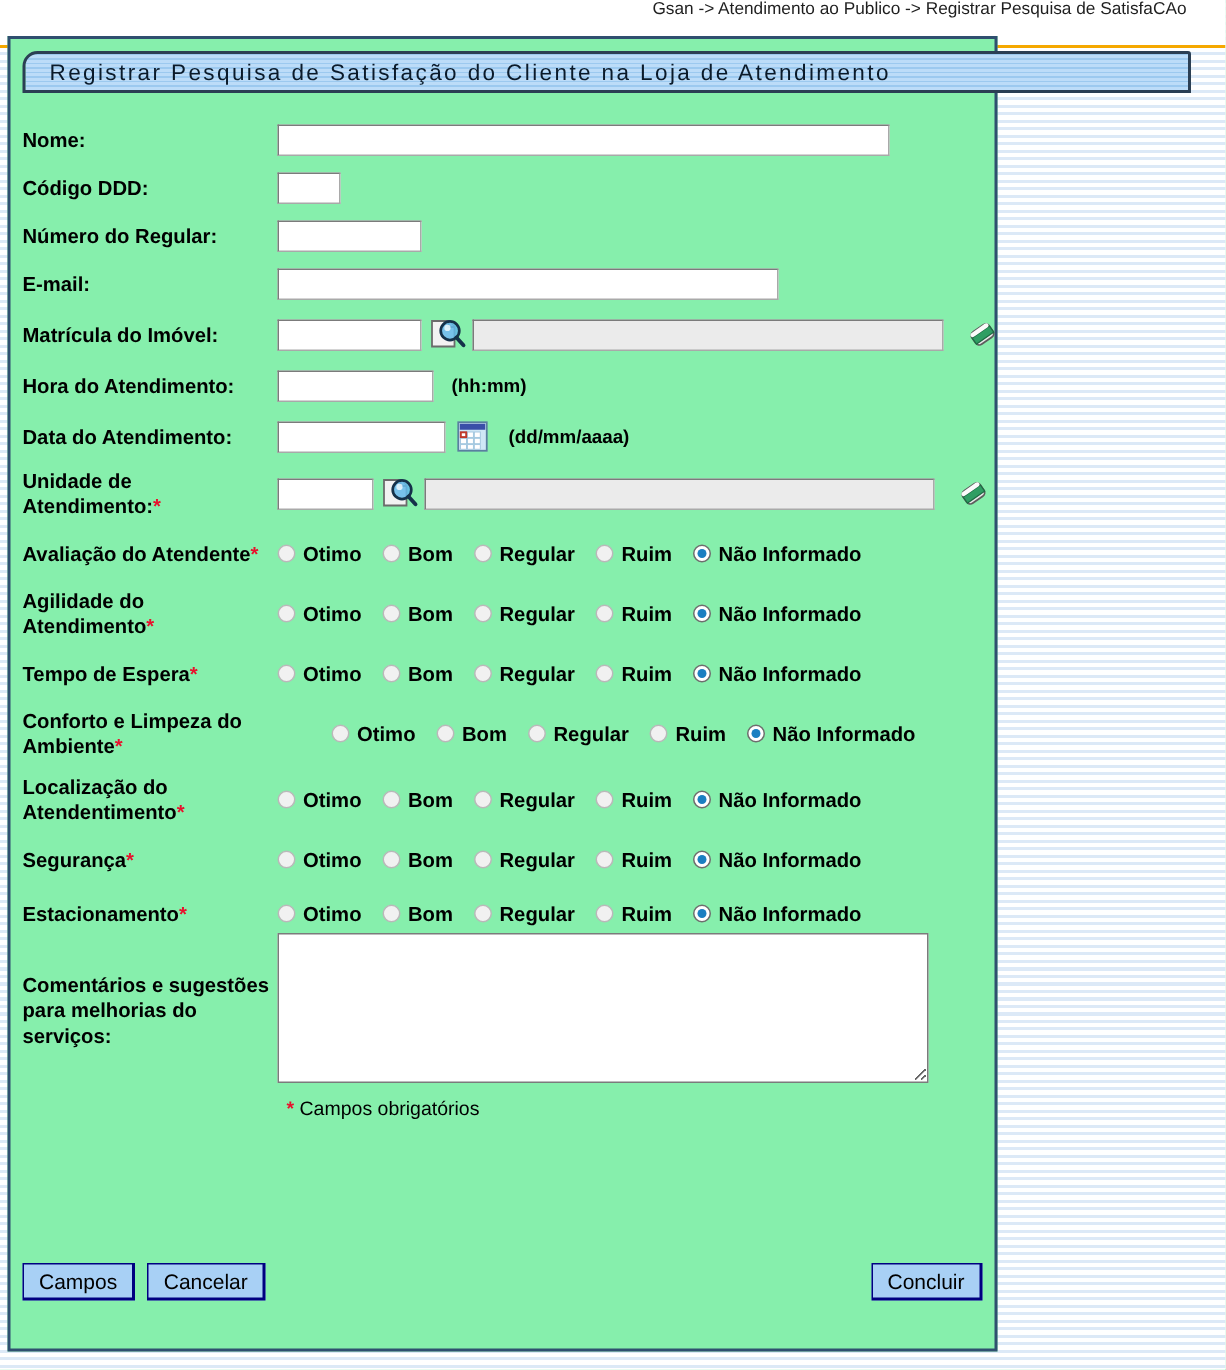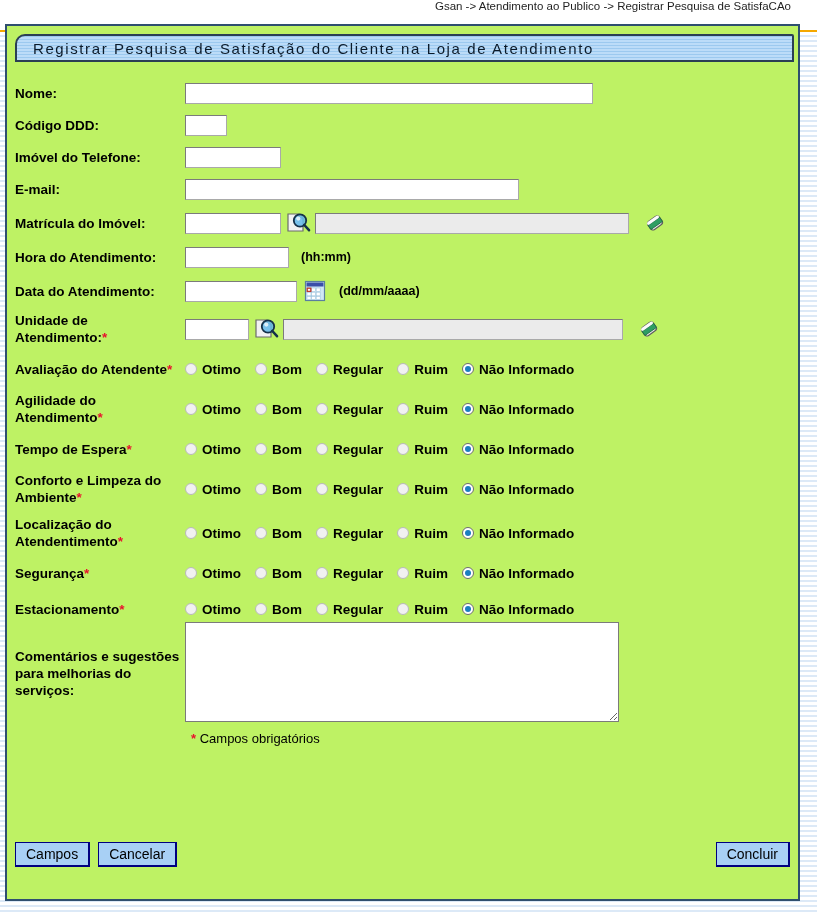--- a/index.html
+++ b/index.html
@@ -44,23 +44,23 @@
     font-size: 11.5px;
     color: #1f1f1f;
     white-space: nowrap;
     font-family: "Liberation Sans", sans-serif;
   }
 
   .app-frame {
     position: absolute;
     left: 5px;
     top: 24px;
-    width: 795px;
+    width: 660px;
     height: 877px;
-    background: #bef264;
+    background: #86efac;
     border: 2px solid #2f4f6f;
     box-sizing: border-box;
   }
 
   
   .titlebar {
     position: absolute;
     left: 8px;
     top: 8px;
     width: 779px;
@@ -276,21 +276,21 @@
     </div>
 
     <div class="row" style="margin-top:6px;">
       <div class="label-cell">Código DDD:</div>
       <div class="ctl-cell">
         <input class="txt w-ddd" type="text" value="" style="">
       </div>
     </div>
 
     <div class="row" style="margin-top:6px;">
-      <div class="label-cell">Imóvel do Telefone:</div>
+      <div class="label-cell">Número do Regular:</div>
       <div class="ctl-cell">
         <input class="txt w-fone" type="text" value="" style="">
       </div>
     </div>
 
     <div class="row" style="margin-top:6px;">
       <div class="label-cell">E-mail:</div>
       <div class="ctl-cell">
         <input class="txt w-email" type="text" value="" style="">
       </div>
@@ -457,21 +457,21 @@
                 <span class="radio"></span>
                 <span class="radio-label">Ruim</span>
               </label>
               <label class="radio-opt">
                 <span class="radio checked"></span>
                 <span class="radio-label">Não Informado</span>
               </label>
             </div>
           </div>
         </div>
-        <div class="row" style="margin-top: 10px;">
+        <div class="row" style="margin-top: 10px; gap: 36px;">
           <div class="label-cell two-line"><span>Conforto e Limpeza do Ambiente</span><span class="req">*</span></div>
           <div class="ctl-cell">
             <div class="radio-group">
               <label class="radio-opt">
                 <span class="radio"></span>
                 <span class="radio-label">Otimo</span>
               </label>
               <label class="radio-opt">
                 <span class="radio"></span>
                 <span class="radio-label">Bom</span>

